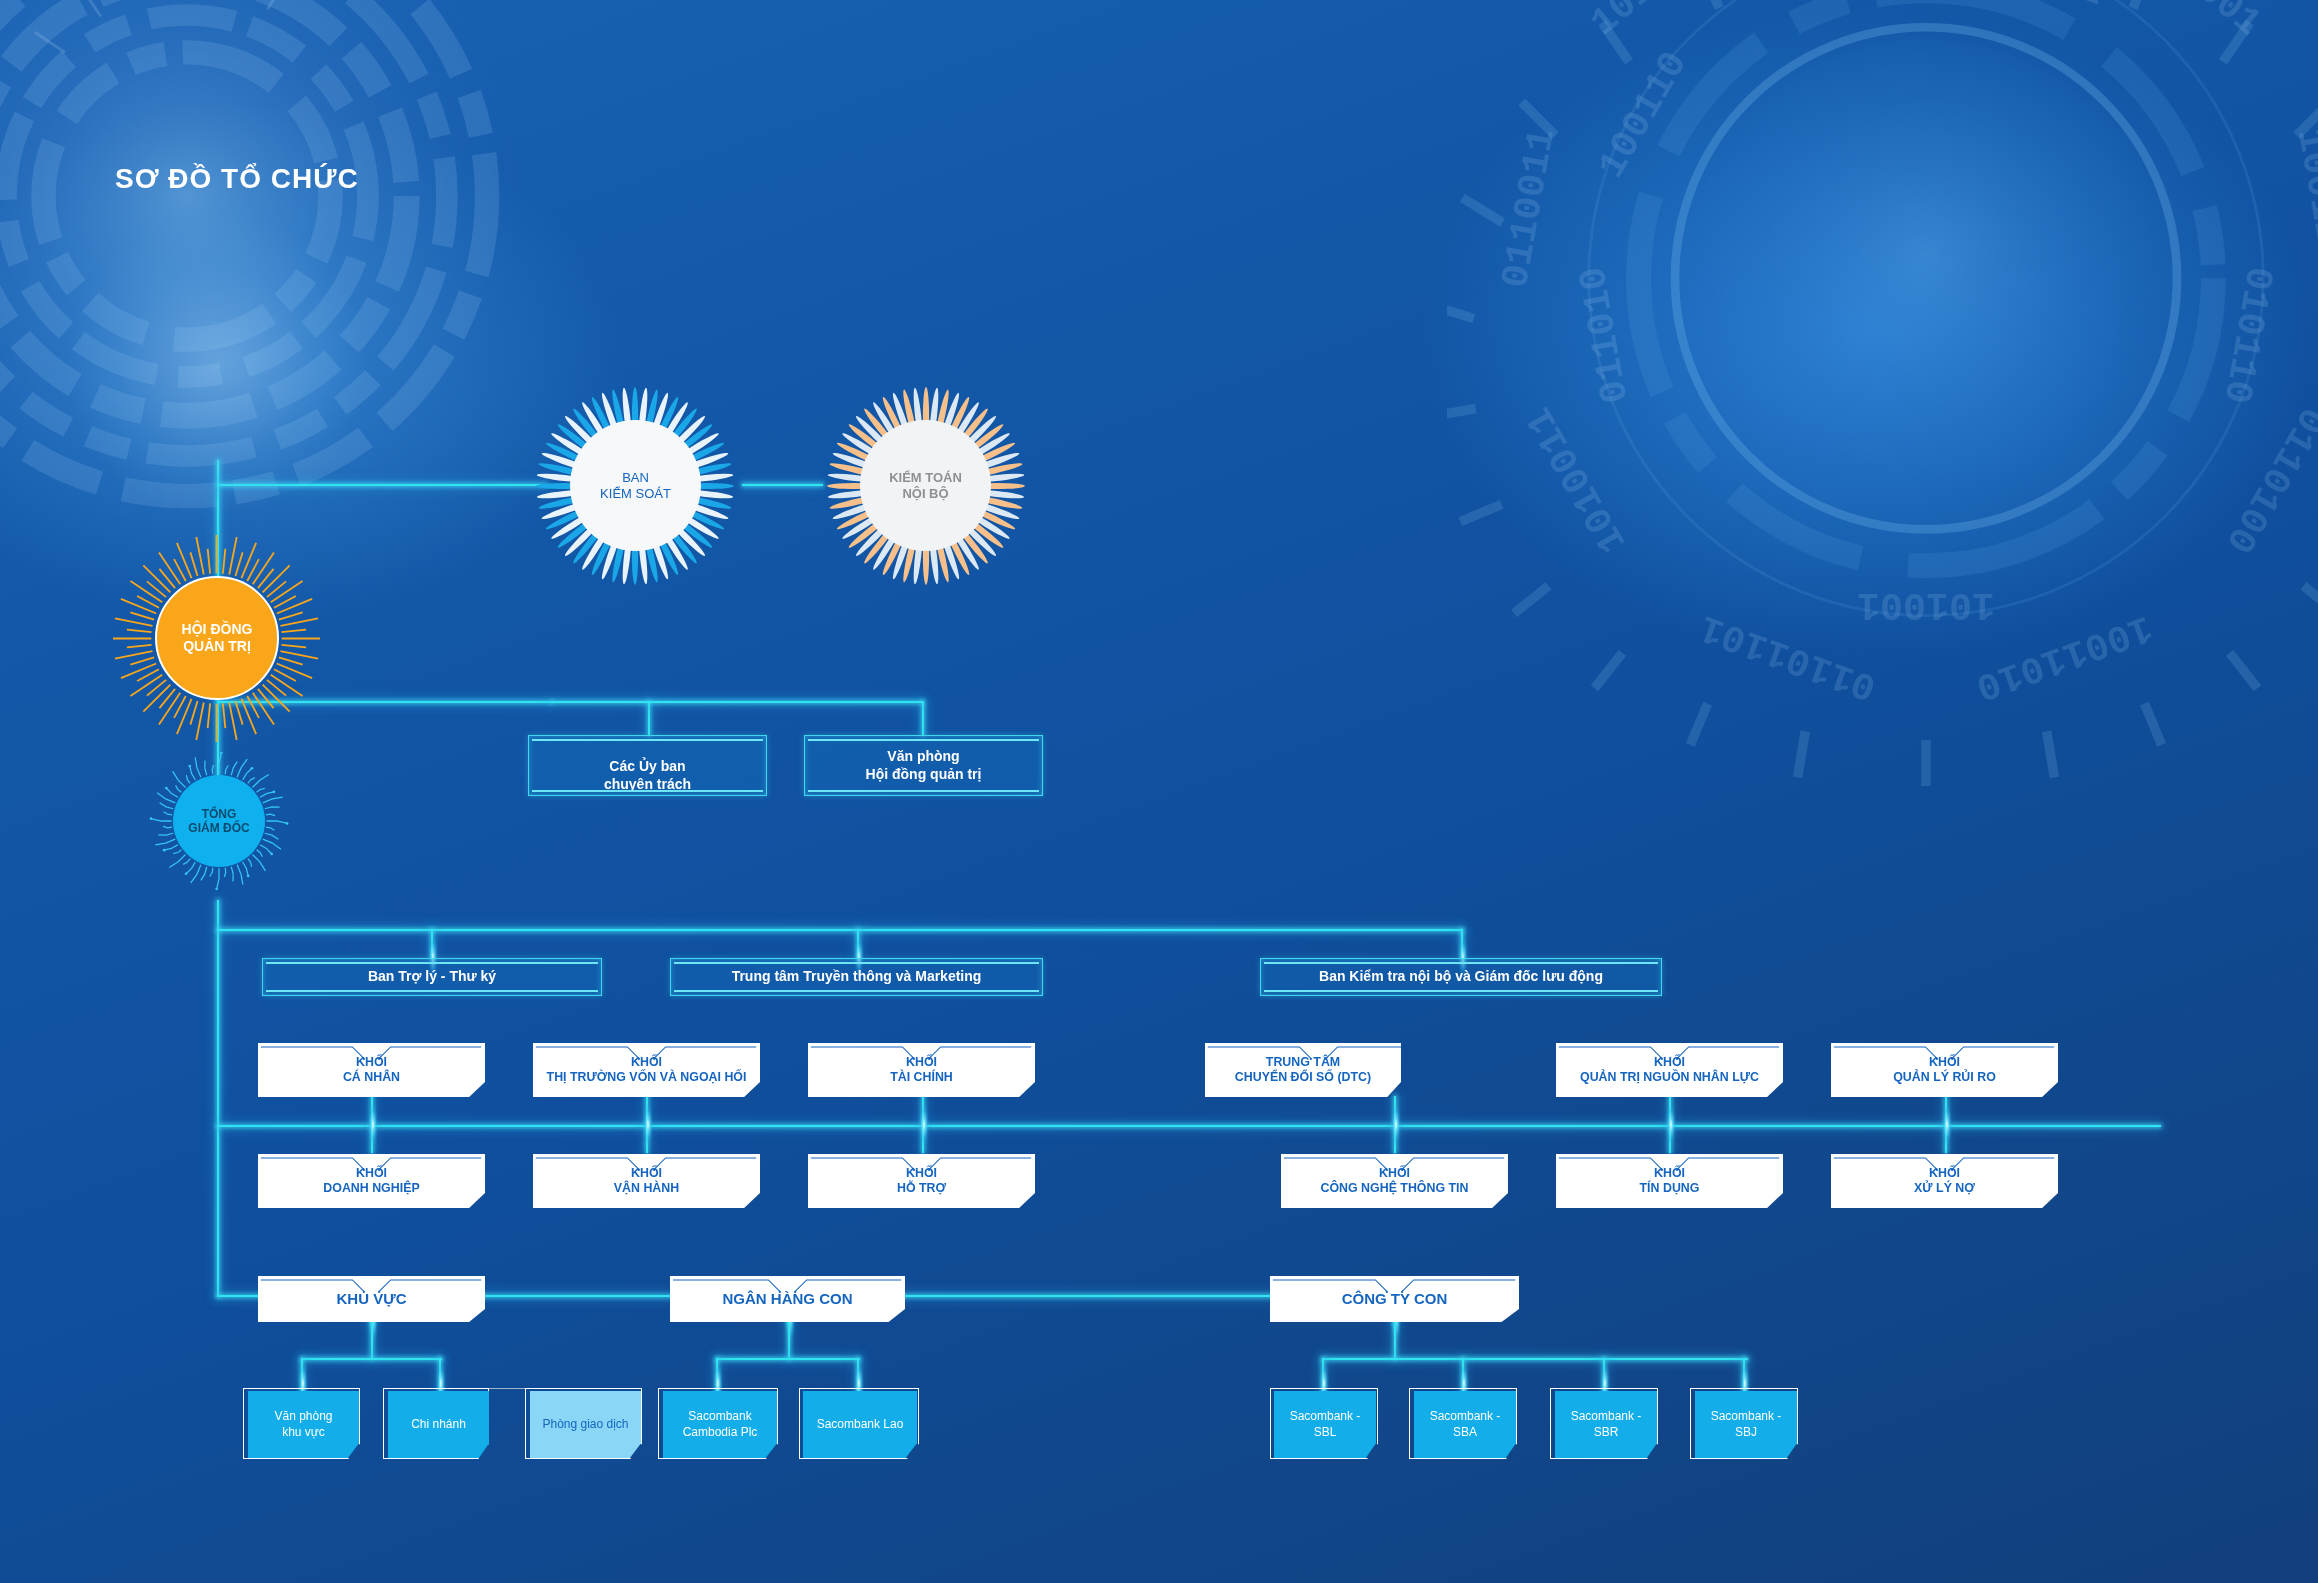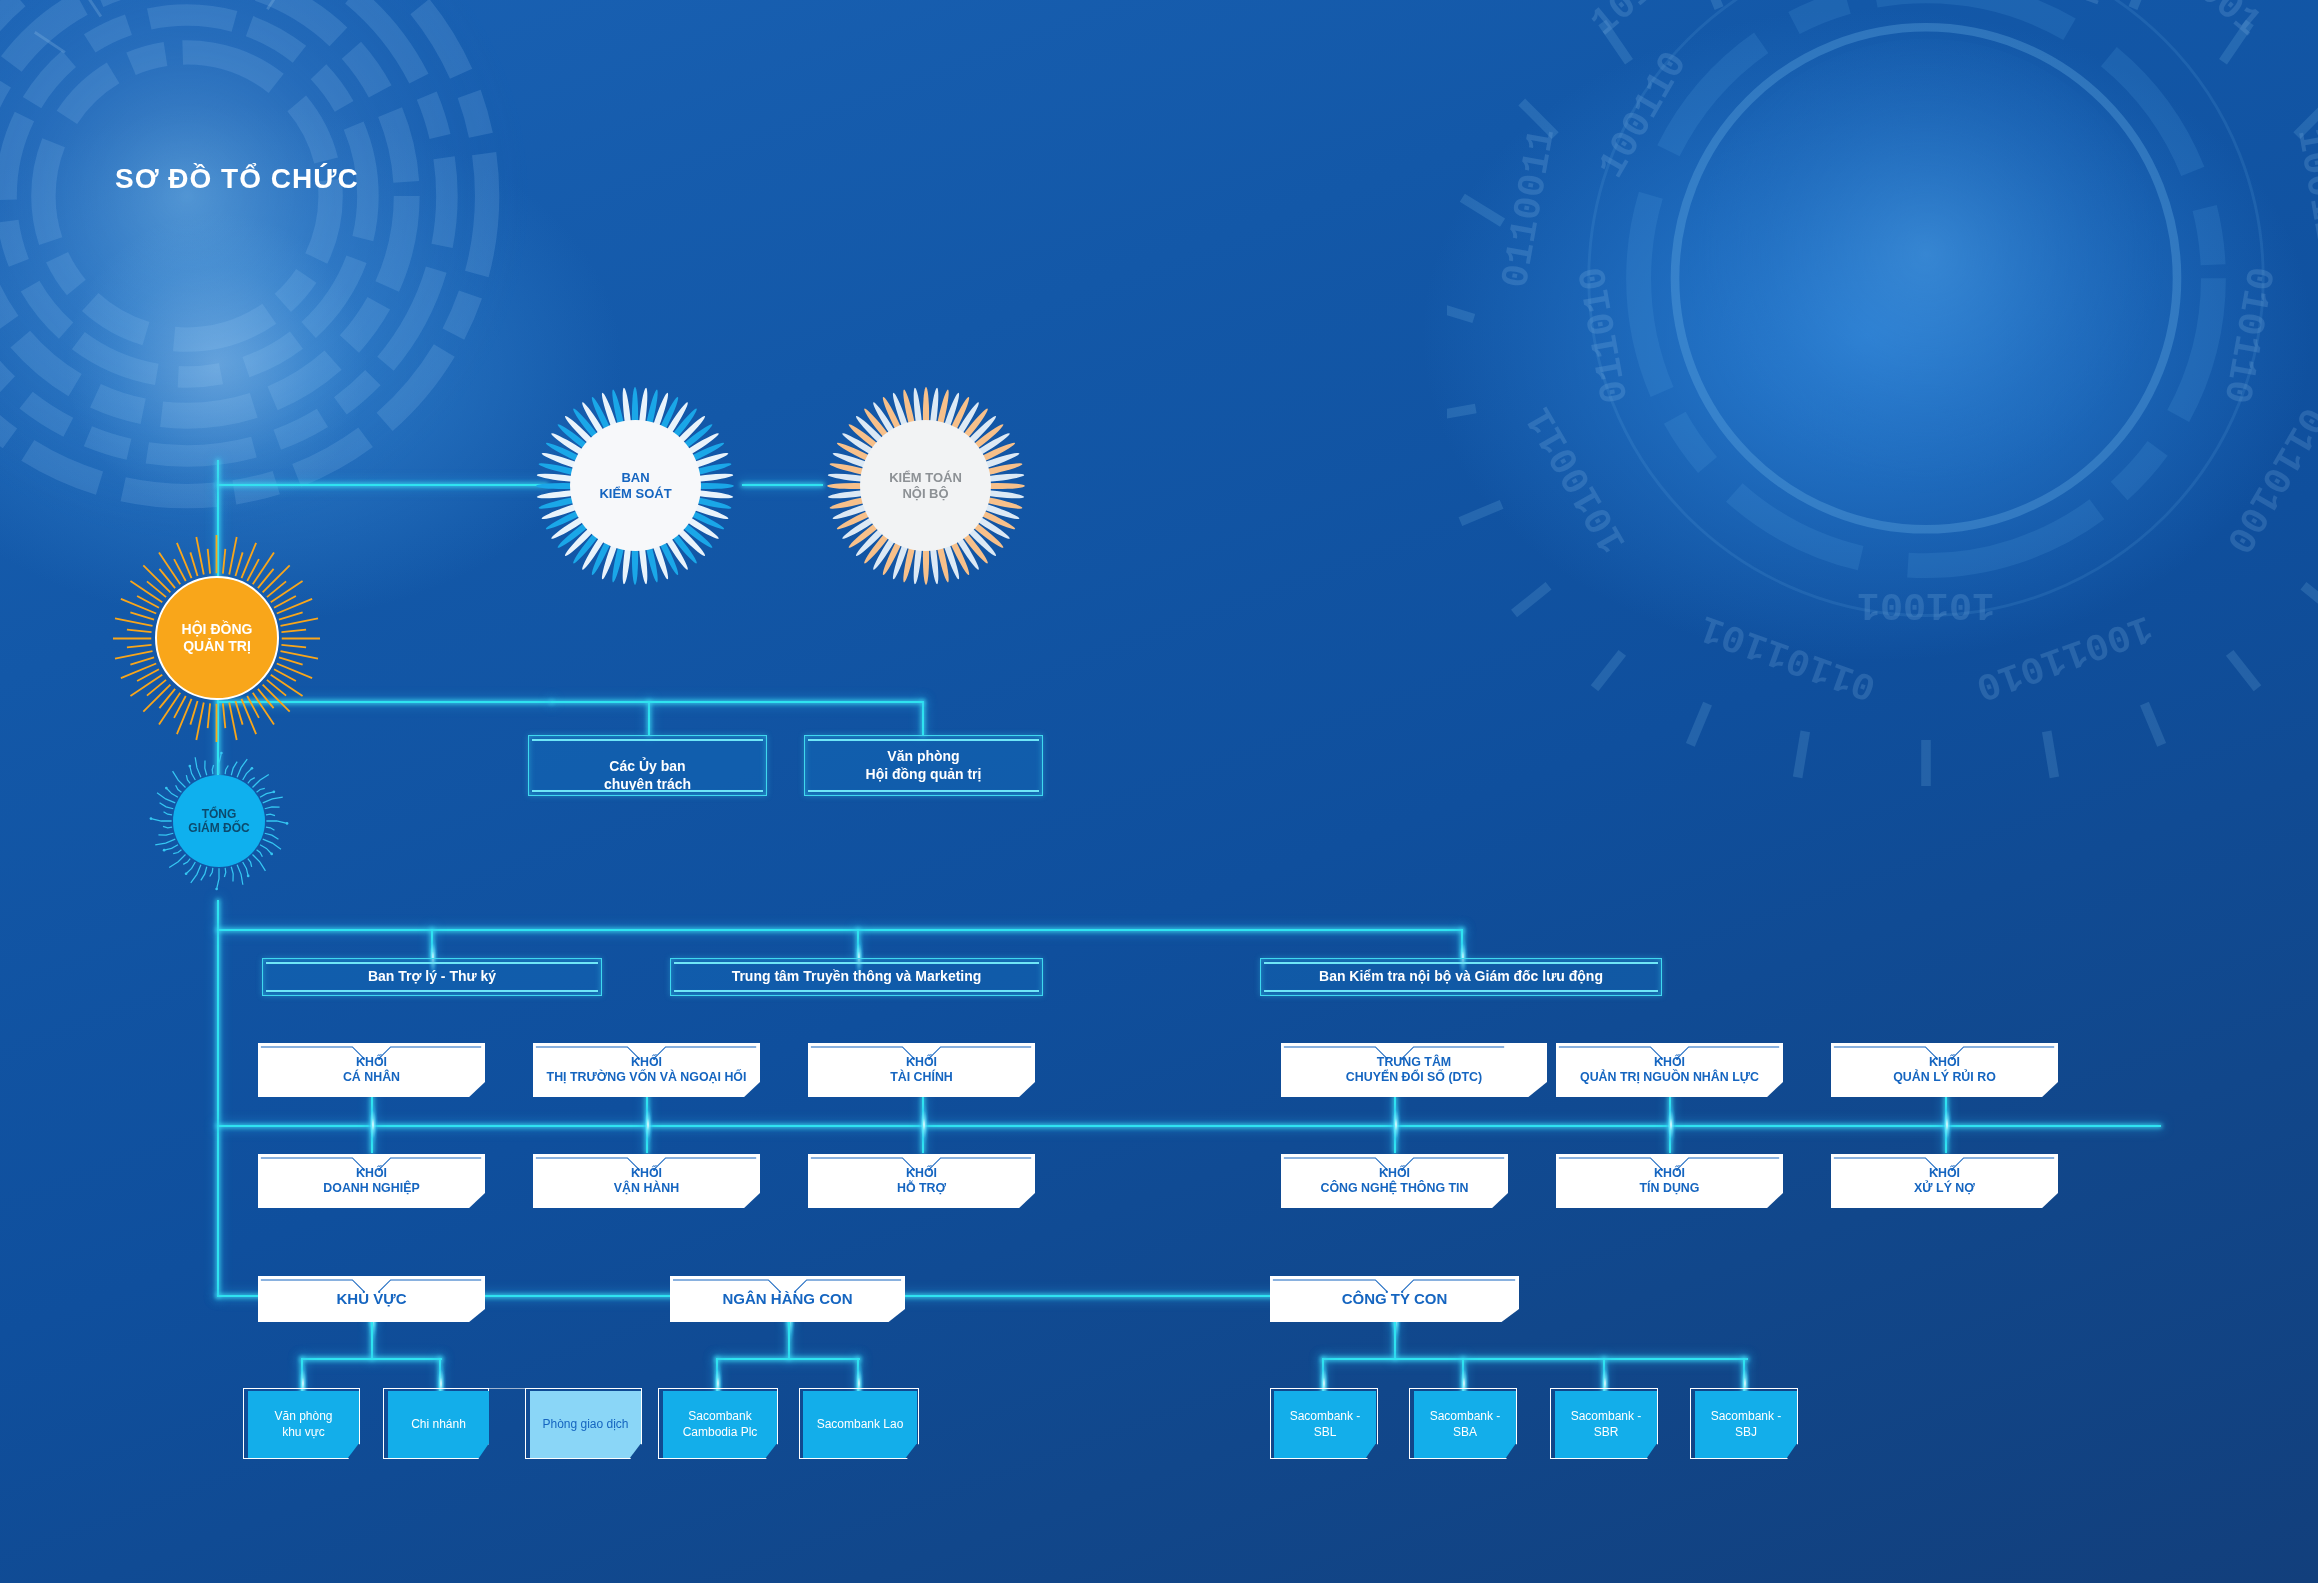--- a/index.html
+++ b/index.html
@@ -27,21 +27,21 @@
     background:radial-gradient(ellipse 6.7px 28px at 50% 50%, rgba(255,255,255,.95) 0%, rgba(120,235,255,.70) 22%, rgba(40,180,240,.30) 52%, rgba(40,180,240,0) 76%);}
 
   
   .circ{position:absolute;display:flex;align-items:center;justify-content:center;text-align:center;
         border-radius:50%;line-height:1.18;}
   .circ .lbl{position:relative;z-index:4;white-space:pre-line;}
 
   .circ-white{background:#ffffff;color:#1565c0;font-weight:bold;}
   .circ-orange{background:#f9a61a;color:#ffffff;font-weight:bold;border:2.4px solid #fff;}
   .circ-cyan{background:#0fb0ee;color:#0c4a6e;font-weight:bold;}
-  .circ-ivory{background:#f7f8fa;color:#1565c0;font-weight:bold;text-align:center;}
+  .circ-ivory{background:#f7f8fa;color:#1565c0;font-weight:normal;text-align:center;}
   .circ-gray{background:#f2f3f4;color:#8d9195;font-weight:bold;}
 
   .halo{position:absolute;border-radius:50%;pointer-events:none;}
 
   
   .box-outline{position:absolute;display:flex;align-items:center;justify-content:center;text-align:center;
     color:#fff;font-weight:bold;line-height:1.22;border:1.4px solid #3fd8ef;
     background:rgba(20,120,200,.30);
     box-shadow:0 0 6.7px rgba(60,215,240,.45) inset,0 0 5.7px rgba(60,215,240,.35);}
   .box-outline::before,.box-outline::after{content:"";position:absolute;pointer-events:none;}
@@ -517,21 +517,21 @@
     </div>
   <div class="box-white" style="left:808px;top:1043px;width:227px;height:54px;font-size:12.4px;">
     <span class="inner">KHỐI
 TÀI CHÍNH</span>
   <svg class="notch" width="227" height="16.3" viewBox="0 0 475 34" style="left: 0px; top: 1.9px;">
         <path d="M6 4 L197.5 4 L221.5 28 M253.5 28 L277.5 4 L467 4" stroke="#1565c0" stroke-width="2.2" fill="none"></path>
         <circle cx="221.5" cy="29" r="2.4" fill="#1565c0"></circle>
         <circle cx="253.5" cy="29" r="2.4" fill="#1565c0"></circle>
       </svg>
     </div>
-  <div class="box-white" style="left:1281px;top:1043px;width:266px;height:54px;font-size:12.4px;">
+  <div class="box-white" style="left:1205px;top:1043px;width:196px;height:54px;font-size:12.4px;">
     <span class="inner">TRUNG TÂM
 CHUYỂN ĐỔI SỐ (DTC)</span>
   <svg class="notch" width="227" height="16.3" viewBox="0 0 475 34" style="left: 0px; top: 1.9px;">
         <path d="M6 4 L197.5 4 L221.5 28 M253.5 28 L277.5 4 L467 4" stroke="#1565c0" stroke-width="2.2" fill="none"></path>
         <circle cx="221.5" cy="29" r="2.4" fill="#1565c0"></circle>
         <circle cx="253.5" cy="29" r="2.4" fill="#1565c0"></circle>
       </svg>
     </div>
   <div class="box-white" style="left:1556px;top:1043px;width:227px;height:54px;font-size:12.4px;">
     <span class="inner">KHỐI

